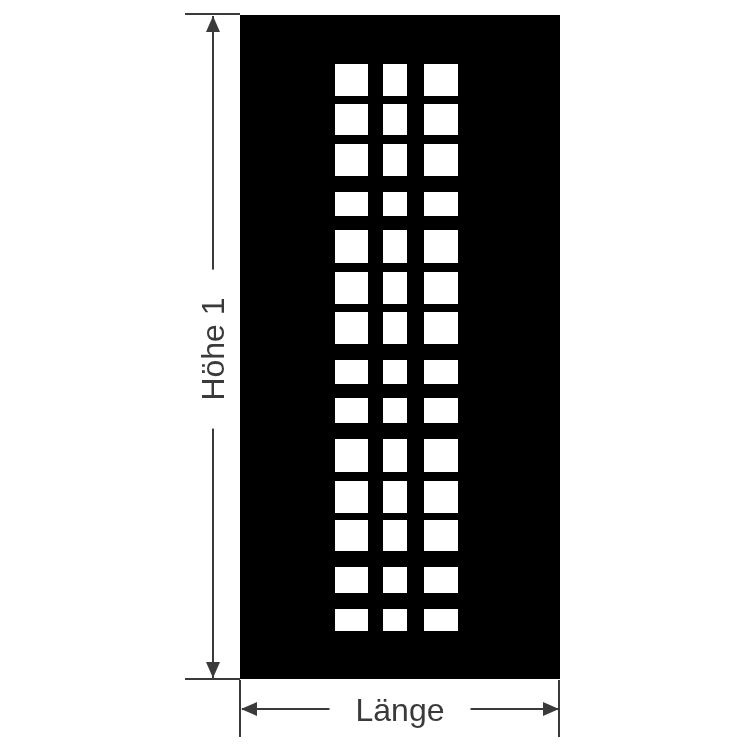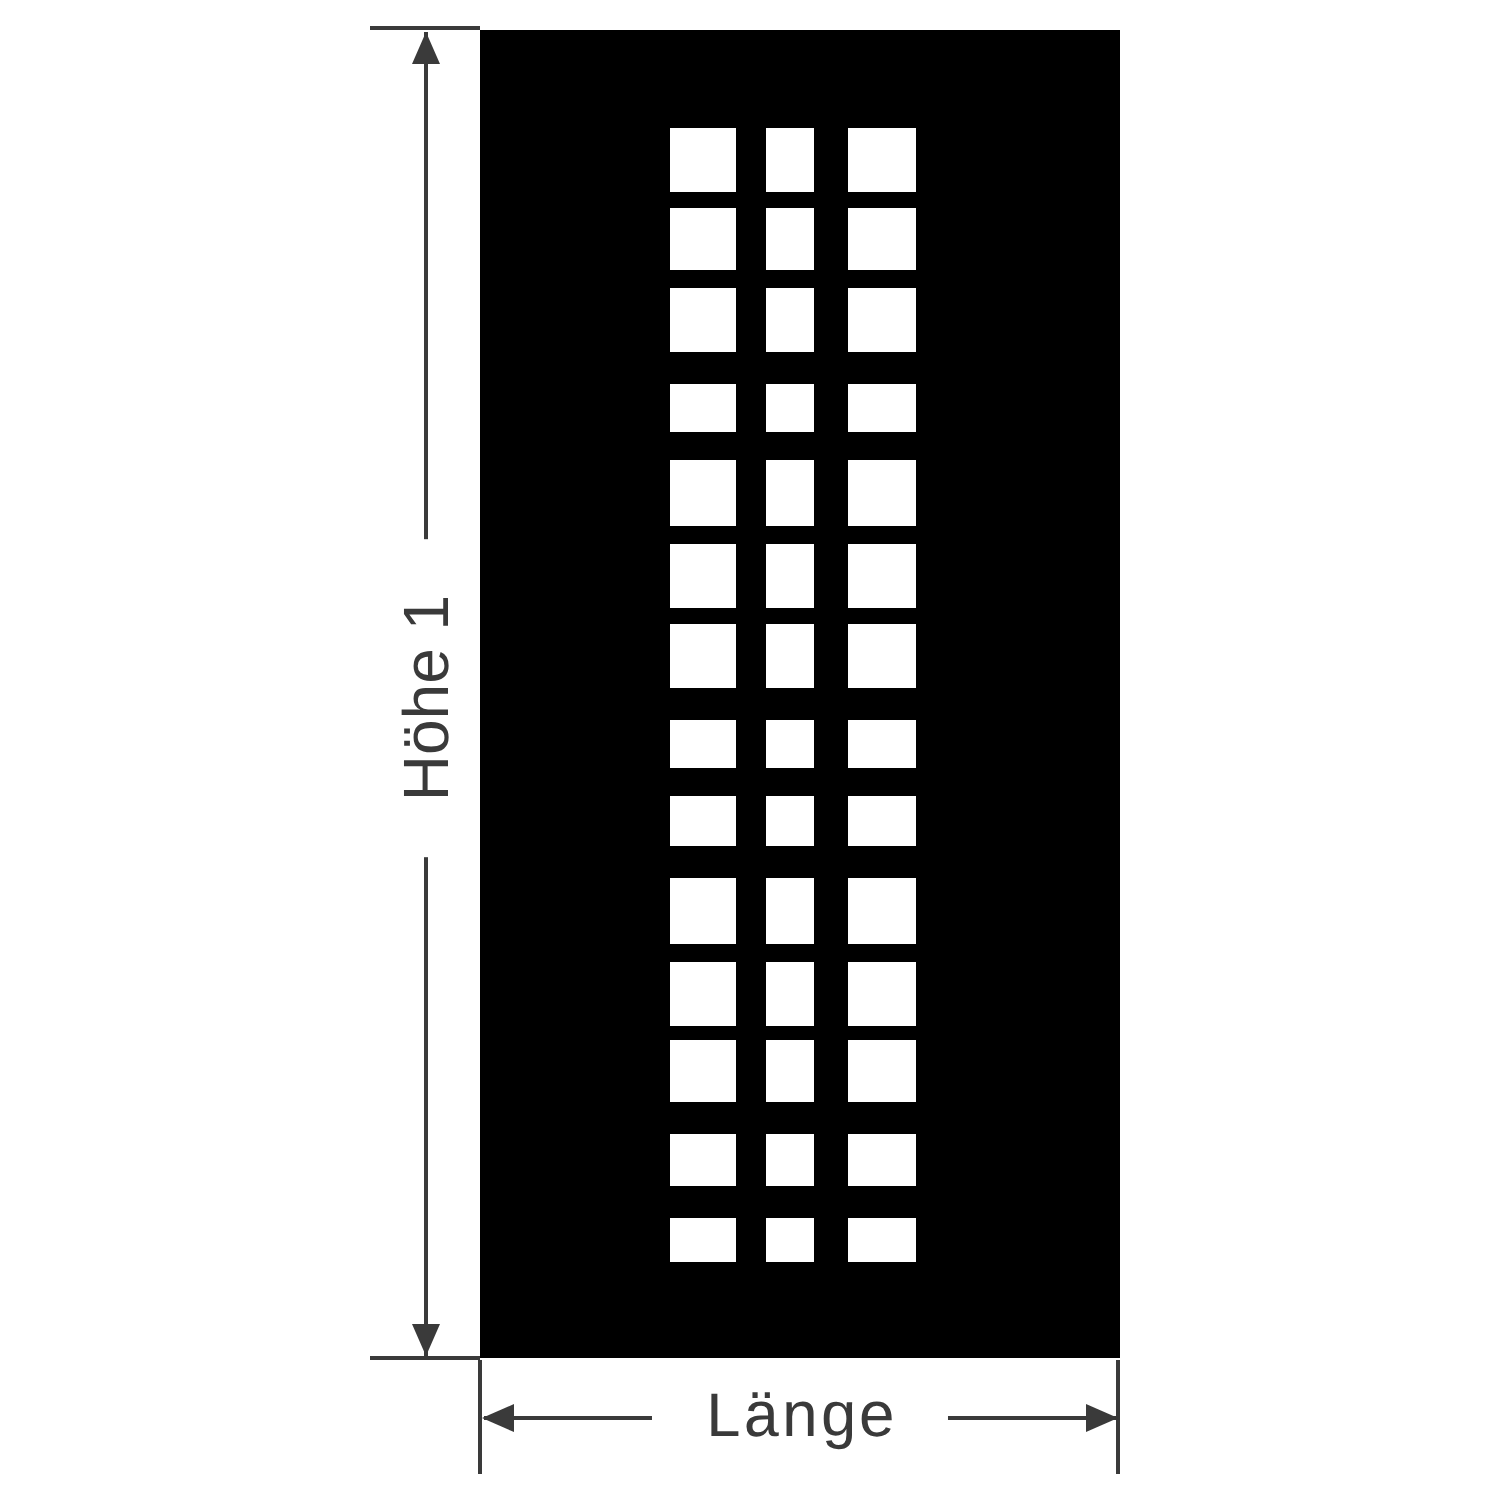--- a/index.html
+++ b/index.html
@@ -62,21 +62,21 @@
 
   
   .dim-label {
     position: absolute;
     color: var(--text-color);
     font-size: 32px;
     line-height: 1;
     white-space: nowrap;
     z-index: 2;
   }
-  .label-h-wrap { left: 400px; top: 710px; font-family: Liberation Mono, monospace; }
+  .label-h-wrap { left: 400px; top: 710px; }
   .label-h-wrap span {
     display: inline-block;
     transform: translate(-50%, -50%);
     background: var(--bg);
     padding: 4px 26px;
   }
   .label-v-wrap { left: 213px; top: 349px; }
   .label-v-wrap span {
     display: inline-block;
     transform: translate(-50%, -50%) rotate(-90deg);

